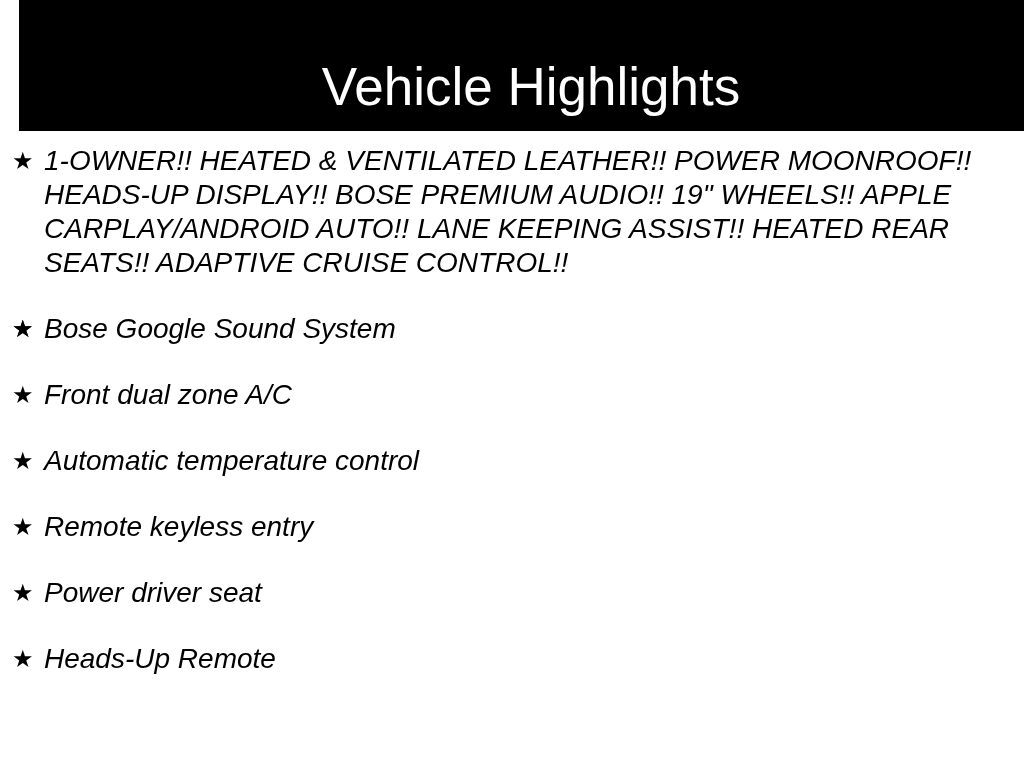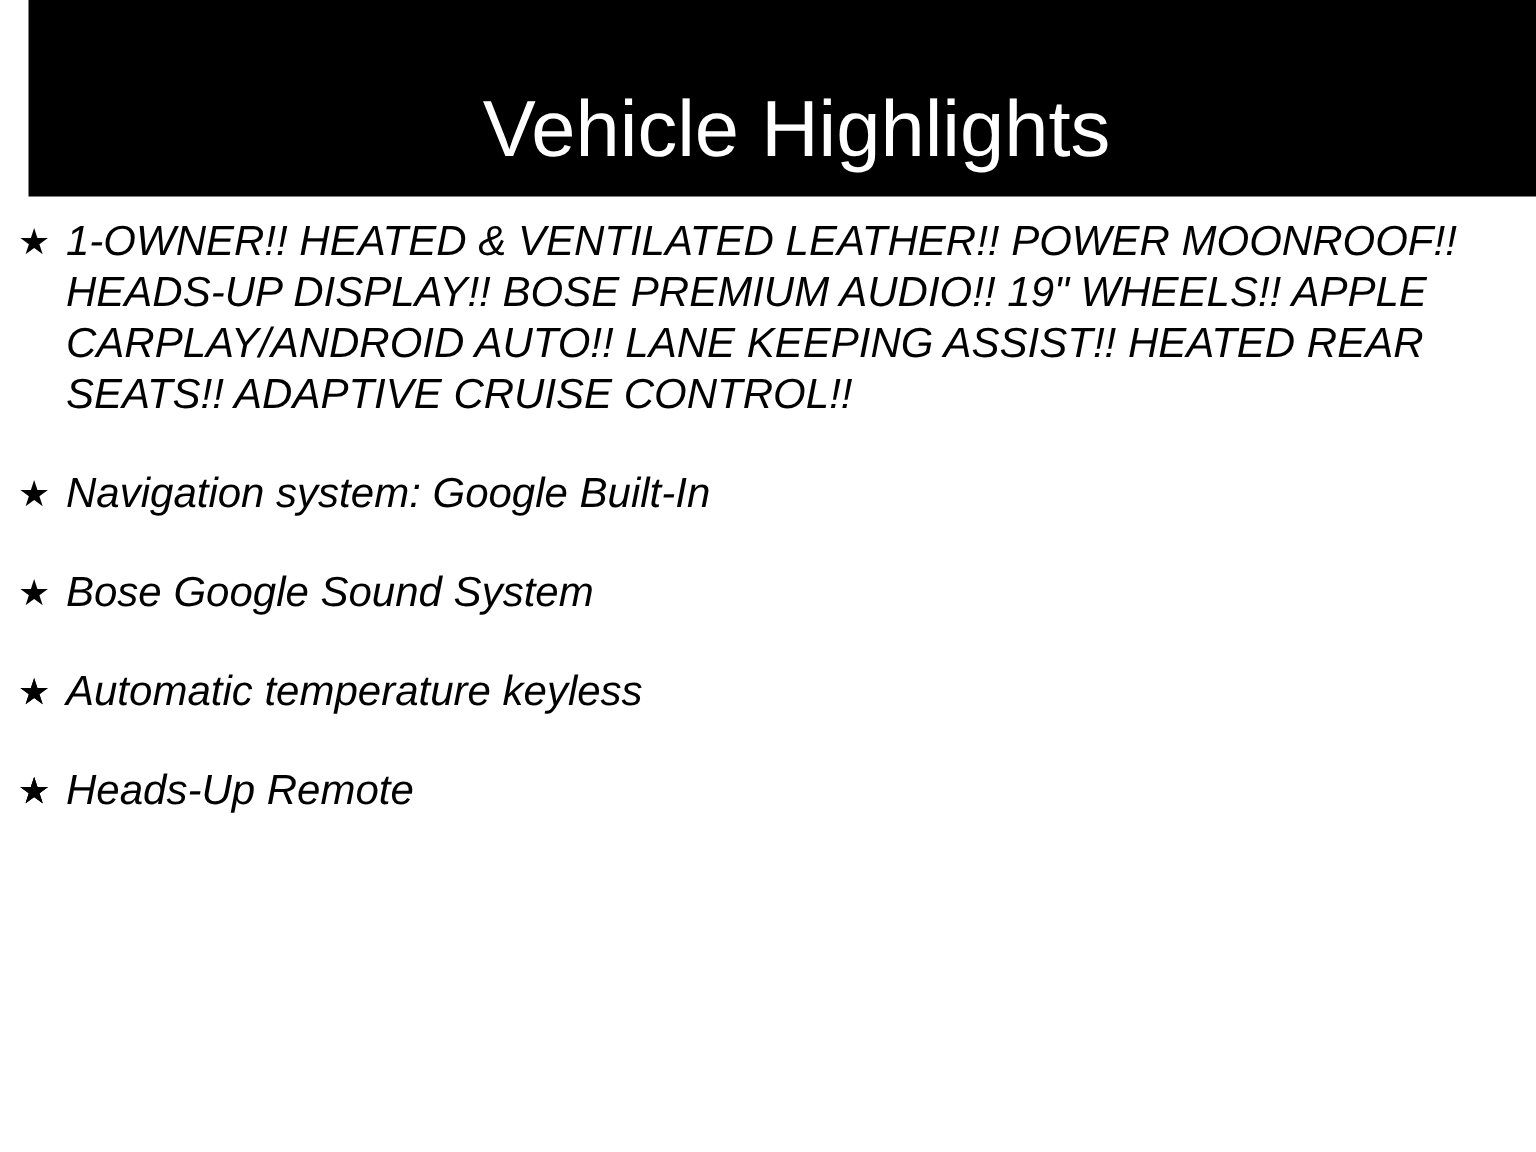--- a/index.html
+++ b/index.html
@@ -80,43 +80,45 @@
   </header>
   <main class="content">
     <ul class="bullet-list" id="bullet-list">
   <li class="bullet-item">
     <span class="star">★</span>
     <span class="bullet-text">1-OWNER!! HEATED &amp; VENTILATED LEATHER!! POWER MOONROOF!! HEADS-UP DISPLAY!! BOSE PREMIUM AUDIO!! 19" WHEELS!! APPLE CARPLAY/ANDROID AUTO!! LANE KEEPING ASSIST!! HEATED REAR SEATS!! ADAPTIVE CRUISE CONTROL!!</span>
   </li>
 
   <li class="bullet-item">
     <span class="star">★</span>
-    <span class="bullet-text">Navigation system: Google Built-In</span>
   </li>
 
   <li class="bullet-item">
     <span class="star">★</span>
     <span class="bullet-text">Bose Google Sound System</span>
   </li>
 
   <li class="bullet-item">
     <span class="star">★</span>
+    <span class="bullet-text">Front dual zone A/C</span>
   </li>
 
   <li class="bullet-item">
     <span class="star">★</span>
-    <span class="bullet-text">Automatic temperature keyless</span>
+    <span class="bullet-text">Automatic temperature control</span>
   </li>
 
   <li class="bullet-item">
     <span class="star">★</span>
+    <span class="bullet-text">Remote keyless entry</span>
   </li>
 
   <li class="bullet-item">
     <span class="star">★</span>
+    <span class="bullet-text">Power driver seat</span>
   </li>
 
   <li class="bullet-item">
     <span class="star">★</span>
     <span class="bullet-text">Heads-Up Remote</span>
   </li>
 </ul>
   </main>
 </div>
 

